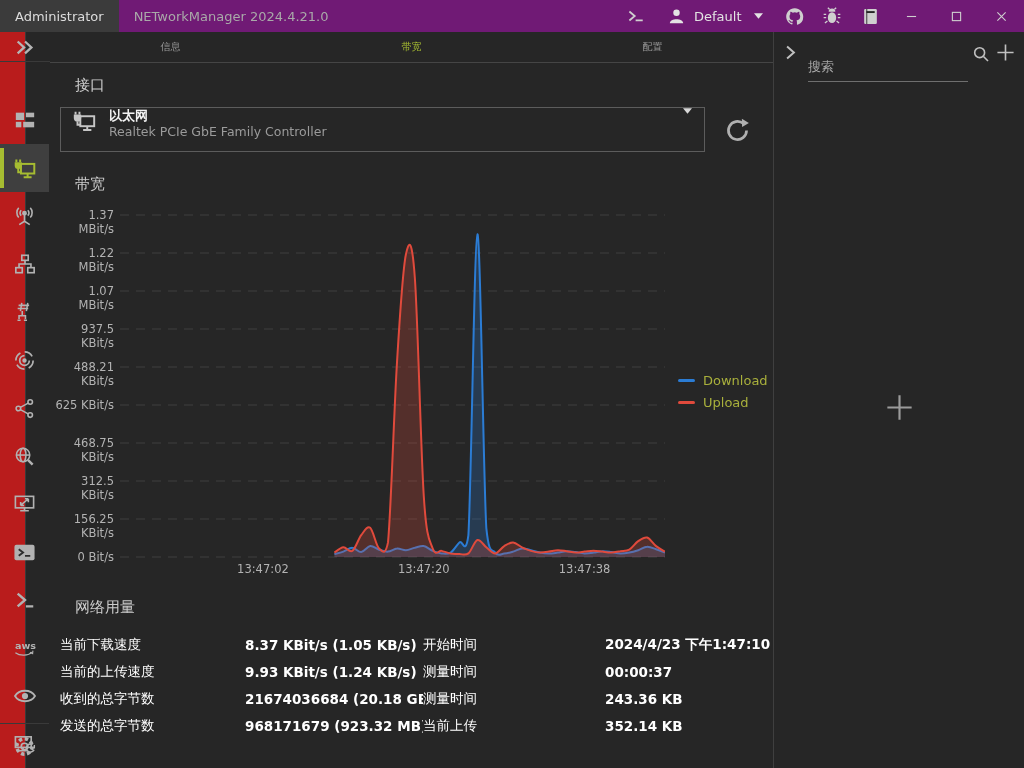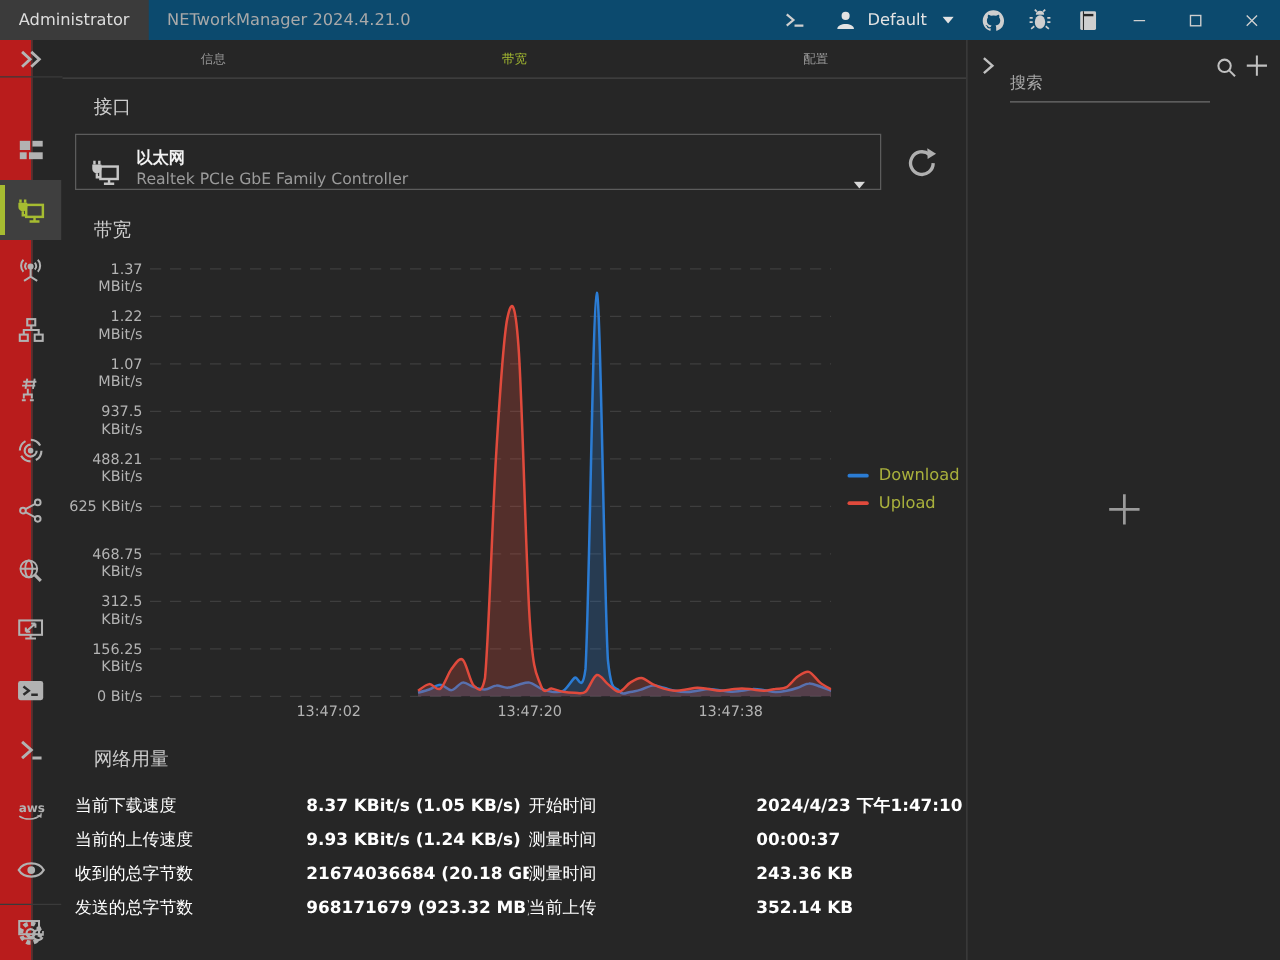--- a/index.html
+++ b/index.html
@@ -1,21 +1,21 @@
 <!DOCTYPE html>
 <html style="--accent: #a6bc31;"><head>
 <meta charset="utf-8">
 <style>
   * { margin:0; padding:0; box-sizing:border-box; }
   html,body { width:1024px; height:768px; overflow:hidden; }
   body { background:#262626; font-family:"DejaVu Sans","Liberation Sans",sans-serif; color:#e8e8e8; position:relative; font-size:13px; }
   svg { display:block; }
 
   
-  .titlebar { position:absolute; top:0; left:0; width:1024px; height:32px; background:#0c4a6e; display:flex; align-items:center; }
+  .titlebar { position:absolute; top:0; left:0; width:1024px; height:32px; background:#701a75; display:flex; align-items:center; }
   .admin-badge { height:32px; padding:0 15px; background:#3b3b3b; display:flex; align-items:center; font-size:13px; color:#dcdcdc; }
   .app-title { margin-left:15px; font-size:13px; color:#a9a9a9; }
   .tb-right { margin-left:auto; display:flex; align-items:center; height:32px; }
   .tb-btn { width:38px; height:32px; display:flex; align-items:center; justify-content:center; color:#cfcfcf; background:none; border:none; cursor:pointer; }
   .profile-select { height:32px; display:flex; align-items:center; gap:8px; padding:0 12px; color:#e3e3e3; cursor:pointer; }
   .profile-select .pname { font-size:13px; min-width:52px; }
   .win-btn { width:45px; }
 
   
   .sidebar { position:absolute; top:32px; left:0; width:26px; height:736px; background:#b91c1c; border-right:1px solid #3a3a3a; }
@@ -29,21 +29,21 @@
 
   
   .main { position:absolute; top:32px; left:50px; width:723px; height:736px; }
   .tabrow { height:31px; display:flex; border-bottom:1px solid #454545; }
   .tab { flex:1; display:flex; align-items:center; justify-content:center; font-size:10px; color:#989898; cursor:pointer; }
   .tab.active { color:var(--accent); }
   .content { position:absolute; top:31px; left:0; width:723px; bottom:0; }
   .sec-heading { position:absolute; left:25px; font-size:15px; color:#cdcdcd; }
 
   
-  .iface-select { position:absolute; left:10px; top:44px; width:645px; height:45px; border:1px solid #5c5c5c; display:flex; align-items:flex-end; cursor:pointer; }
+  .iface-select { position:absolute; left:10px; top:44px; width:645px; height:45px; border:1px solid #5c5c5c; display:flex; align-items:flex-start; cursor:pointer; }
   .iface-icon { margin:0 12px 0 10px; color:#c6c6c6; }
   .iface-texts { display:flex; flex-direction:column; line-height:1.25; }
   .iface-name { font-size:13px; font-weight:bold; color:#f2f2f2; }
   .iface-desc { font-size:12.5px; color:#9b9b9b; }
   .iface-caret { margin-left:auto; margin-right:12px; color:#d8d8d8; }
   .refresh-btn { position:absolute; left:666px; top:46px; width:42px; height:42px; display:flex; align-items:center; justify-content:center; color:#b0b0b0; background:none; border:none; cursor:pointer; }
 
   
   .chart { position:absolute; left:0; top:140px; width:723px; height:382px; }
   .ylabel { position:absolute; width:64px; text-align:right; font-size:11.5px; color:#b3b3b3; }

